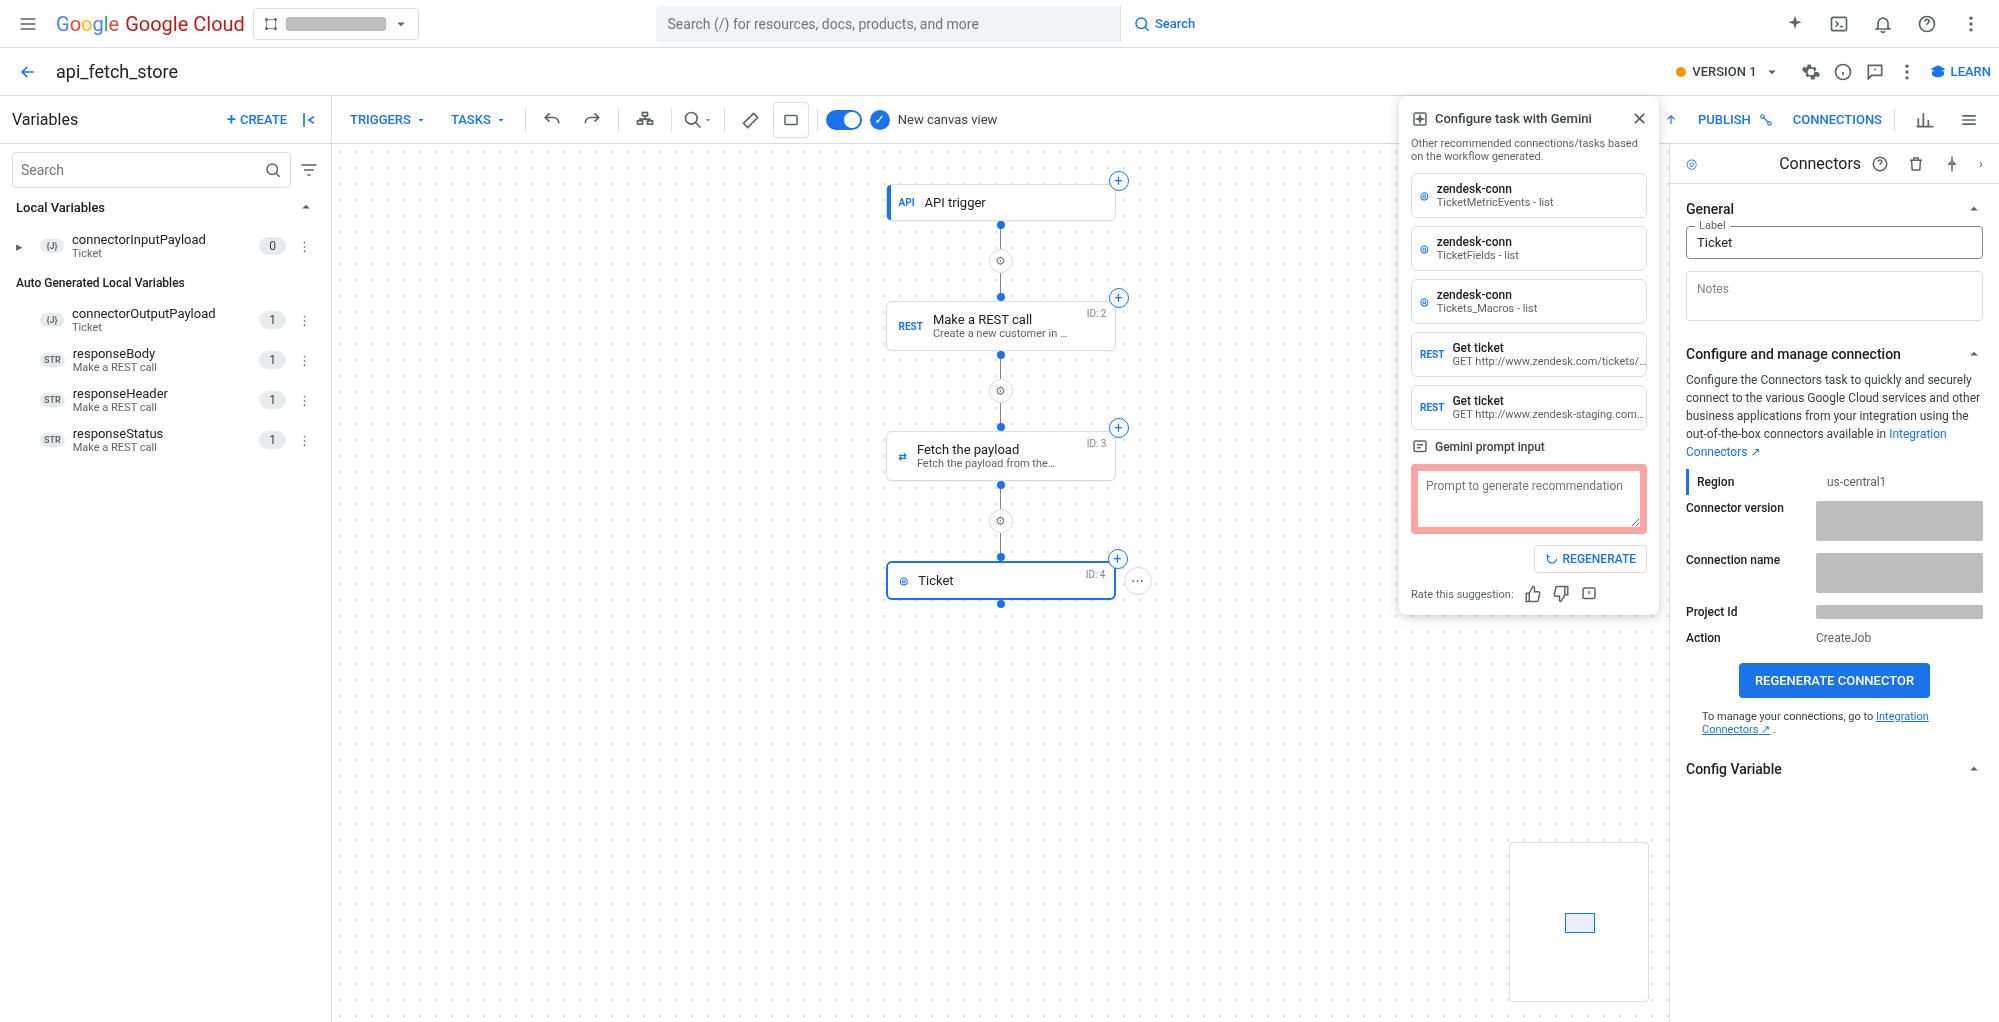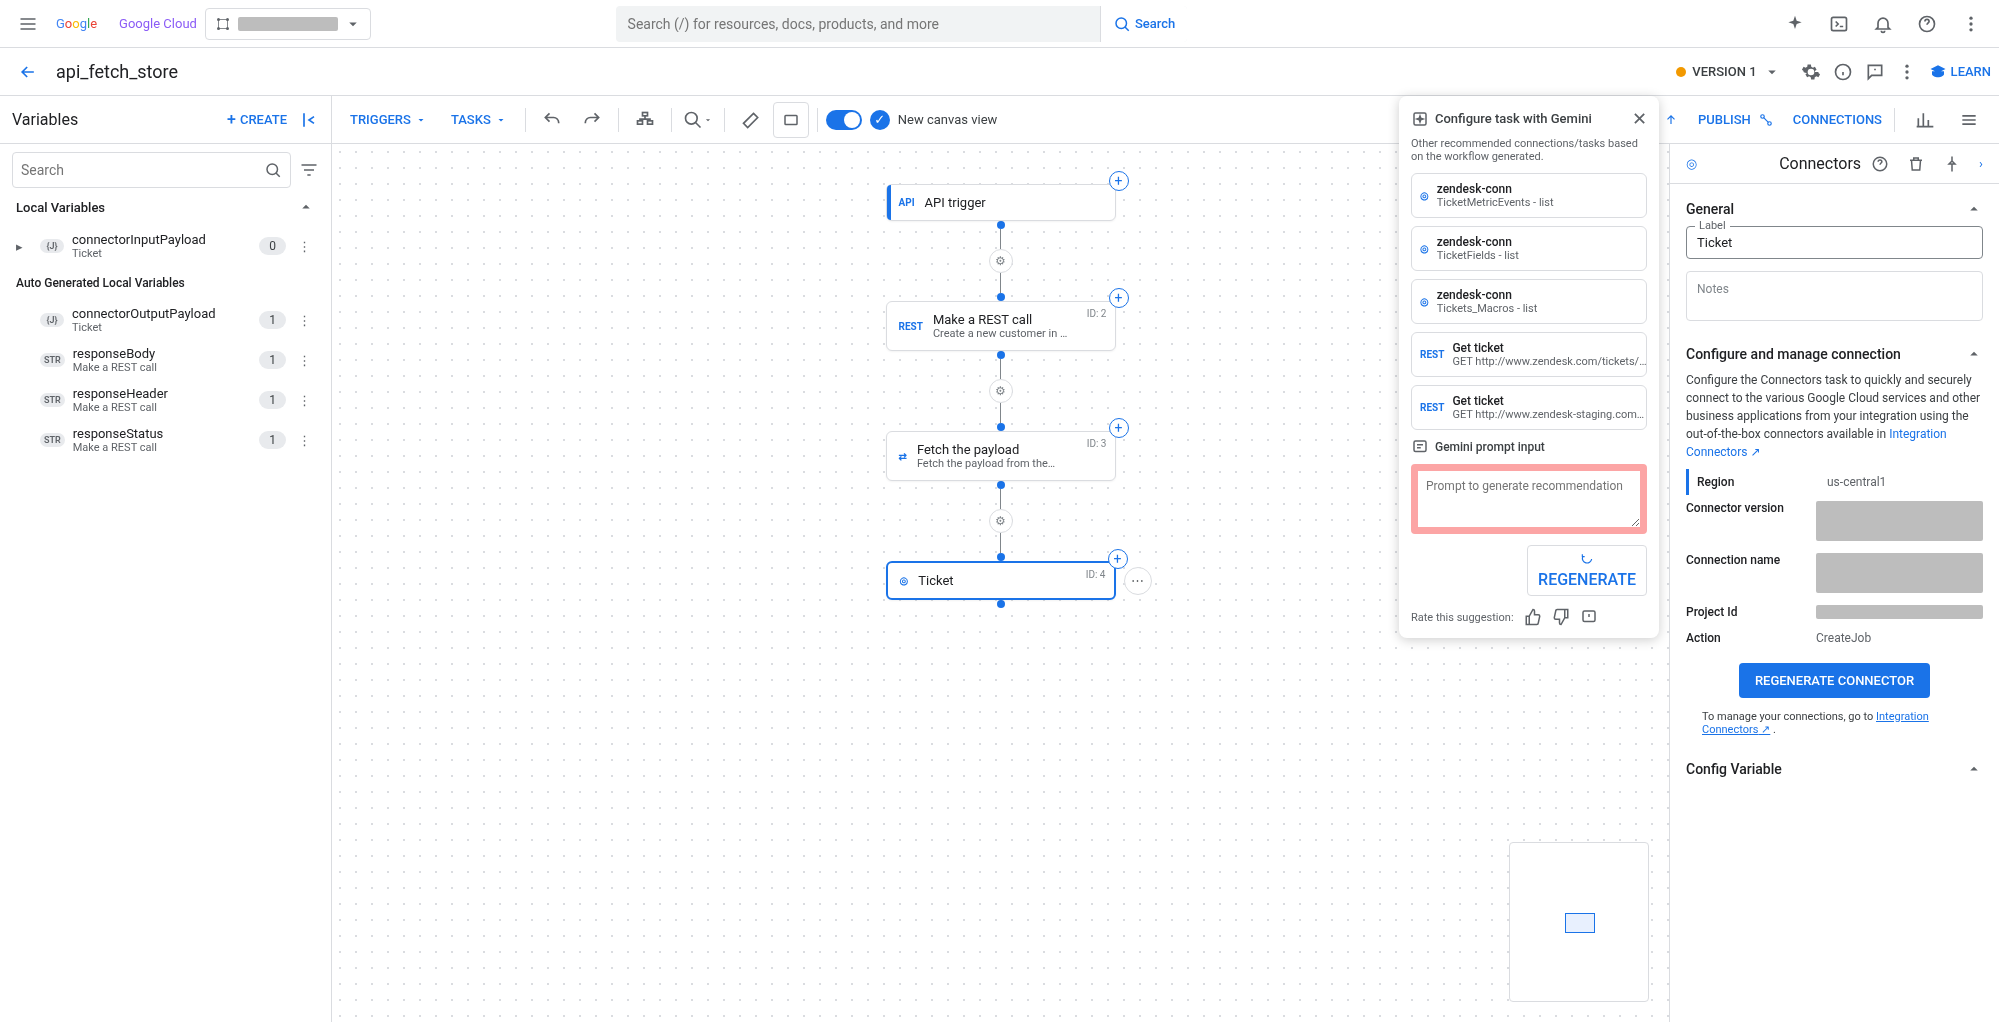--- a/index.html
+++ b/index.html
@@ -1,21 +1,21 @@
 <!DOCTYPE html>
 <html><head>
 <meta charset="utf-8">
 <style>
 * { box-sizing: border-box; margin: 0; padding: 0; font-family: 'Google Sans', Roboto, Arial, sans-serif; }
 body { background: #fff; color: #3c4043; font-size: 13px; overflow: hidden; }
 .topbar { display: flex; align-items: center; height: 48px; border-bottom: 1px solid #dadce0; padding: 0 8px; gap: 8px; }
 .hamburger { width: 40px; height: 40px; display: flex; align-items: center; justify-content: center; cursor: pointer; }
-.logo { display: flex; align-items: center; gap: 4px; font-size: 13px; }
+.logo { display: flex; align-items: center; gap: 4px; font-size: 20px; }
 .logo .g1 { color: #4285f4; } .logo .g2 { color: #ea4335; } .logo .g3 { color: #fbbc04; } .logo .g4 { color: #4285f4; } .logo .g5 { color: #34a853; } .logo .g6 { color: #ea4335; }
-.logo .cloud { color: #8b5cf6; font-weight: 400; margin-left: 18px; }
+.logo .cloud { color: #b91c1c; font-weight: 400; margin-left: 2px; }
 .proj-select { display: flex; align-items: center; border: 1px solid #dadce0; border-radius: 4px; height: 32px; padding: 0 8px; min-width: 150px; gap: 6px; }
 .proj-select .redact { background: #bdbdbd; height: 14px; width: 100px; border-radius: 2px; }
 .searchbar { flex: 1; max-width: 720px; margin: 0 auto; display: flex; align-items: center; background: #f1f3f4; border-radius: 4px; height: 36px; }
 .searchbar input { flex: 1; border: none; background: transparent; padding: 0 12px; font-size: 14px; outline: none; }
 .searchbtn { display: flex; align-items: center; gap: 4px; padding: 0 12px; height: 36px; border-left: 1px solid #dadce0; background: #fff; border-radius: 0 4px 4px 0; color: #1a73e8; font-weight: 500; cursor: pointer; }
 .topicons { display: flex; align-items: center; gap: 4px; }
 .topicons .ibtn { width: 40px; height: 40px; display: flex; align-items: center; justify-content: center; cursor: pointer; color: #5f6368; }
 
 .subbar { display: flex; align-items: center; height: 48px; border-bottom: 1px solid #dadce0; padding: 0 8px; }
 .back-arrow { width: 40px; height: 40px; display: flex; align-items: center; justify-content: center; color: #1a73e8; cursor: pointer; }
@@ -82,21 +82,21 @@
 .gp-head { display: flex; align-items: center; gap: 6px; font-size: 13px; font-weight: 500; margin-bottom: 8px; }
 .gp-close { margin-left: auto; cursor: pointer; font-size: 18px; color: #5f6368; }
 .gp-desc { font-size: 11px; color: #5f6368; margin-bottom: 10px; }
 .sugg { border: 1px solid #dadce0; border-radius: 6px; padding: 8px; display: flex; gap: 8px; margin-bottom: 8px; cursor: pointer; }
 .sugg-ico { color: #1a73e8; font-size: 10px; font-weight: 700; display: flex; align-items: center; }
 .sugg-body .sn { font-size: 12px; color: #202124; font-weight: 500; }
 .sugg-body .ss { font-size: 11px; color: #5f6368; white-space: nowrap; overflow: hidden; text-overflow: ellipsis; max-width: 200px; }
 .gp-prompt-head { display: flex; align-items: center; gap: 6px; font-size: 12px; font-weight: 500; margin: 8px 0; }
 .gp-textarea { width: 100%; border: 7px solid #fca5a5; border-radius: 4px; padding: 8px; font-size: 12px; height: 70px; resize: vertical; outline: none; }
 .gp-regen { margin-top: 8px; text-align: right; }
-.gp-regen-btn { border: 1px solid #dadce0; border-radius: 4px; padding: 6px 10px; color: #1a73e8; font-weight: 500; font-size: 16px; background: #fff; cursor: pointer; display: inline-flex; align-items: center; gap: 4px; flex-direction: column; }
+.gp-regen-btn { border: 1px solid #dadce0; border-radius: 4px; padding: 6px 10px; color: #1a73e8; font-weight: 500; font-size: 12px; background: #fff; cursor: pointer; display: inline-flex; align-items: center; gap: 4px; }
 .gp-rate { display: flex; align-items: center; gap: 10px; margin-top: 12px; font-size: 11px; color: #5f6368; }
 .gp-rate .rico { cursor: pointer; color: #5f6368; }
 
 .rightpanel { width: 330px; border-left: 1px solid #dadce0; overflow: auto; padding-bottom: 20px; }
 .rp-head { display: flex; align-items: center; padding: 10px 16px; gap: 10px; border-bottom: 1px solid #dadce0; }
 .rp-head .rico { color: #1a73e8; }
 .rp-title { font-size: 16px; color: #202124; flex: 1; text-align: right; }
 .rp-sec { padding: 8px 16px; }
 .rp-sec-h { display: flex; align-items: center; font-size: 14px; font-weight: 500; color: #202124; padding: 8px 0; }
 .rp-sec-h .chev { margin-left: auto; }

